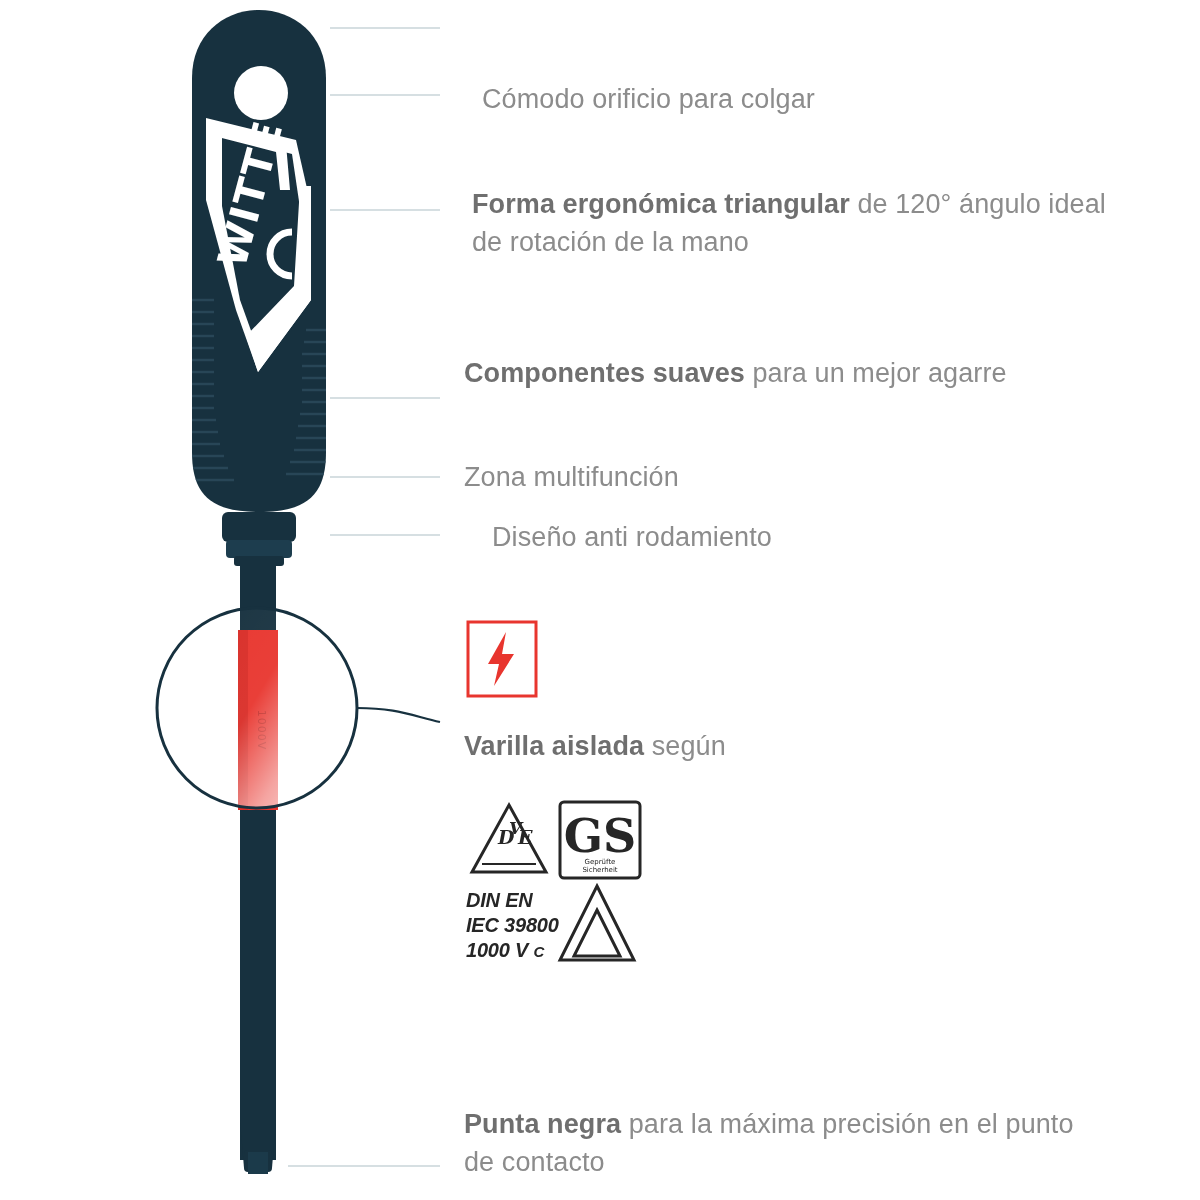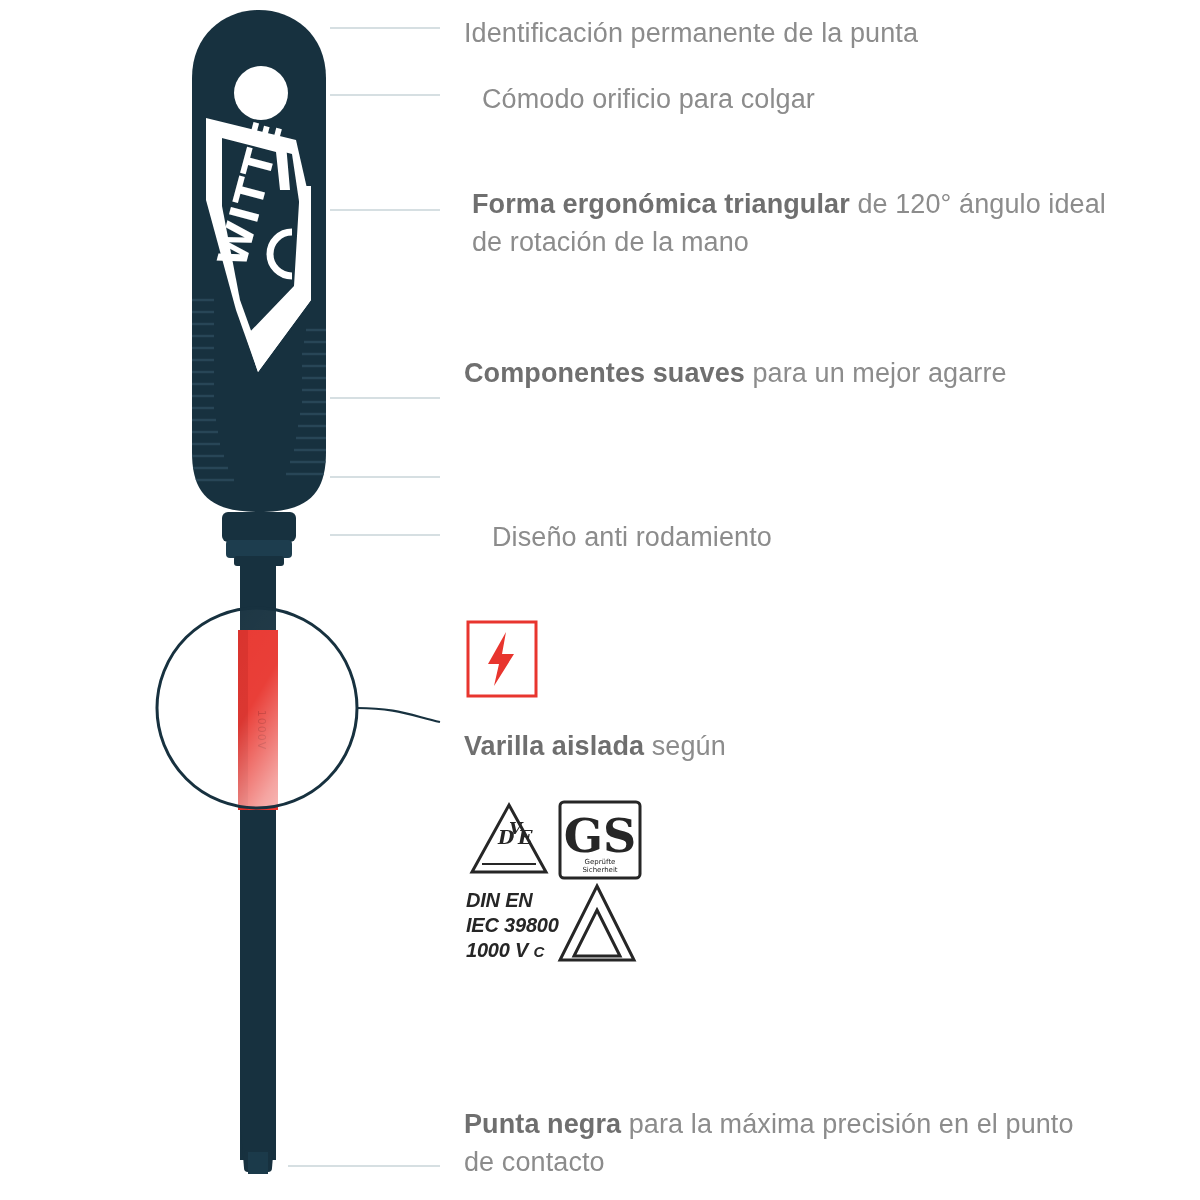--- a/index.html
+++ b/index.html
@@ -210,36 +210,36 @@
     <div class="din-text">
       <div>DIN EN</div>
       <div>IEC 39800</div>
       <div>
         <span>1000 V</span>
         <span class="small">C</span>
       </div>
     </div>
   </div>
 
-  <div class="callout c1">
-    <span>Identificación permanente de la punta</span>
-  </div>
 
   <div class="callout c2">
     <span>Cómodo orificio para colgar</span>
   </div>
 
   <div class="callout c3">
     <b>Forma ergonómica triangular</b><span> de 120° ángulo ideal de rotación de la mano</span>
   </div>
 
   <div class="callout c4">
     <b>Componentes suaves</b><span> para un mejor agarre</span>
   </div>
 
+  <div class="callout c5">
+    <span>Zona multifunción</span>
+  </div>
 
   <div class="callout c6">
     <span>Diseño anti rodamiento</span>
   </div>
 
   <div class="callout c7">
     <b>Varilla aislada</b><span> según</span>
   </div>
 
   <div class="callout c8">

